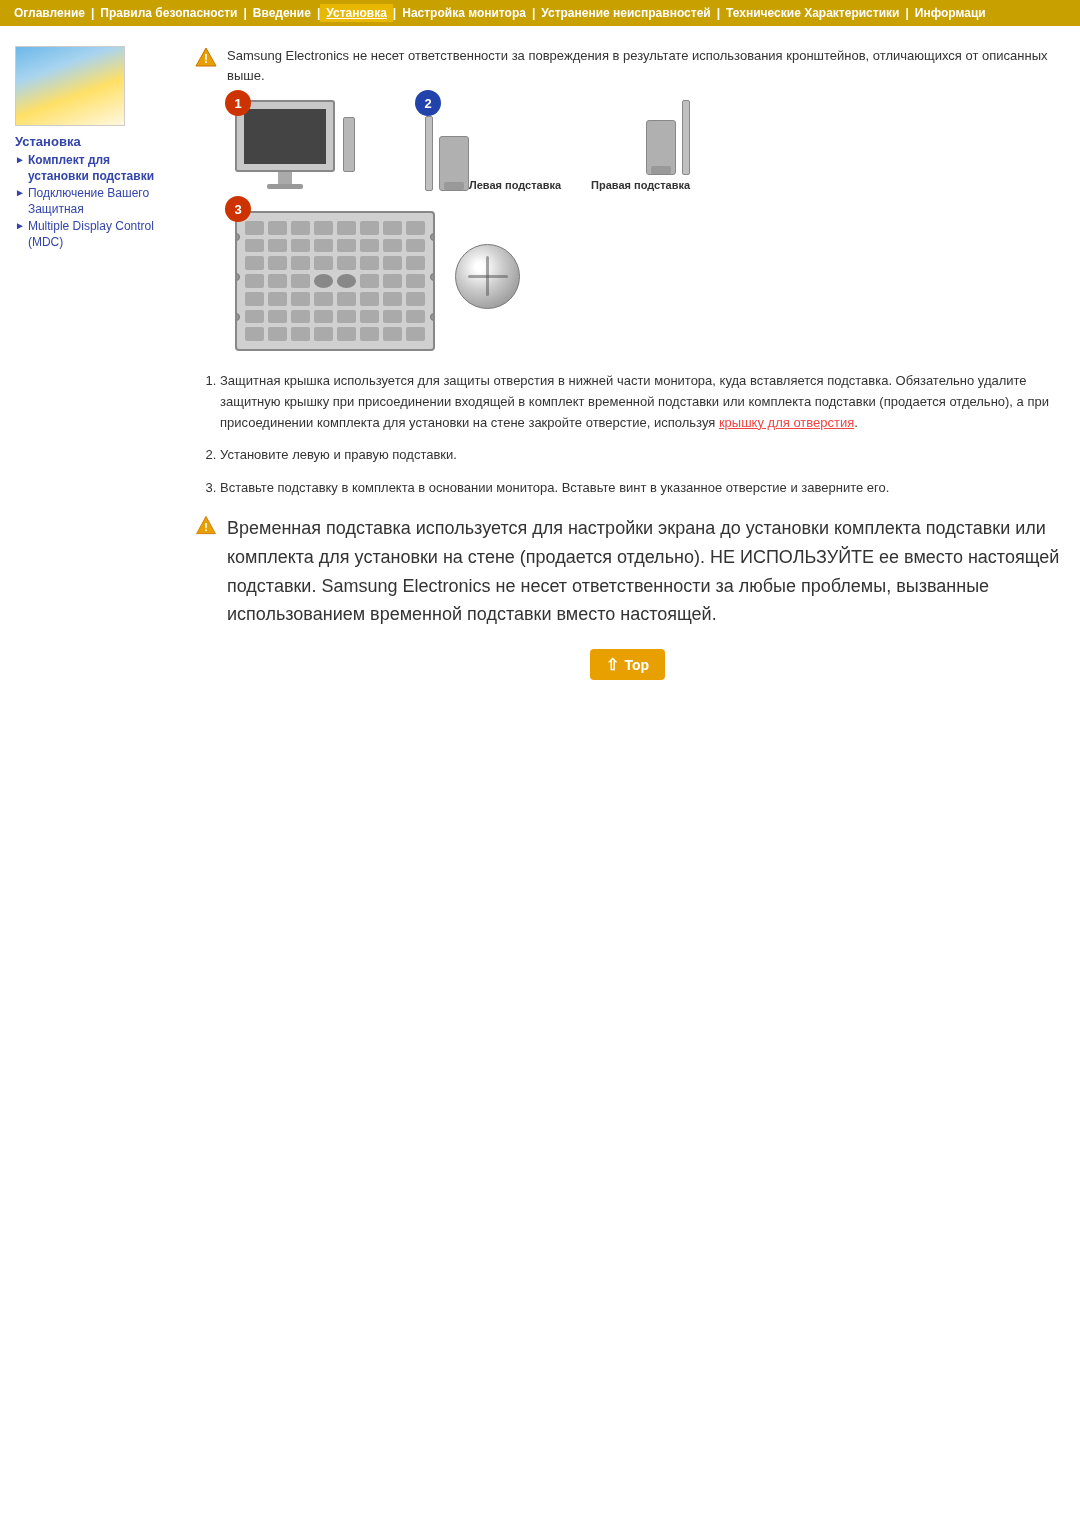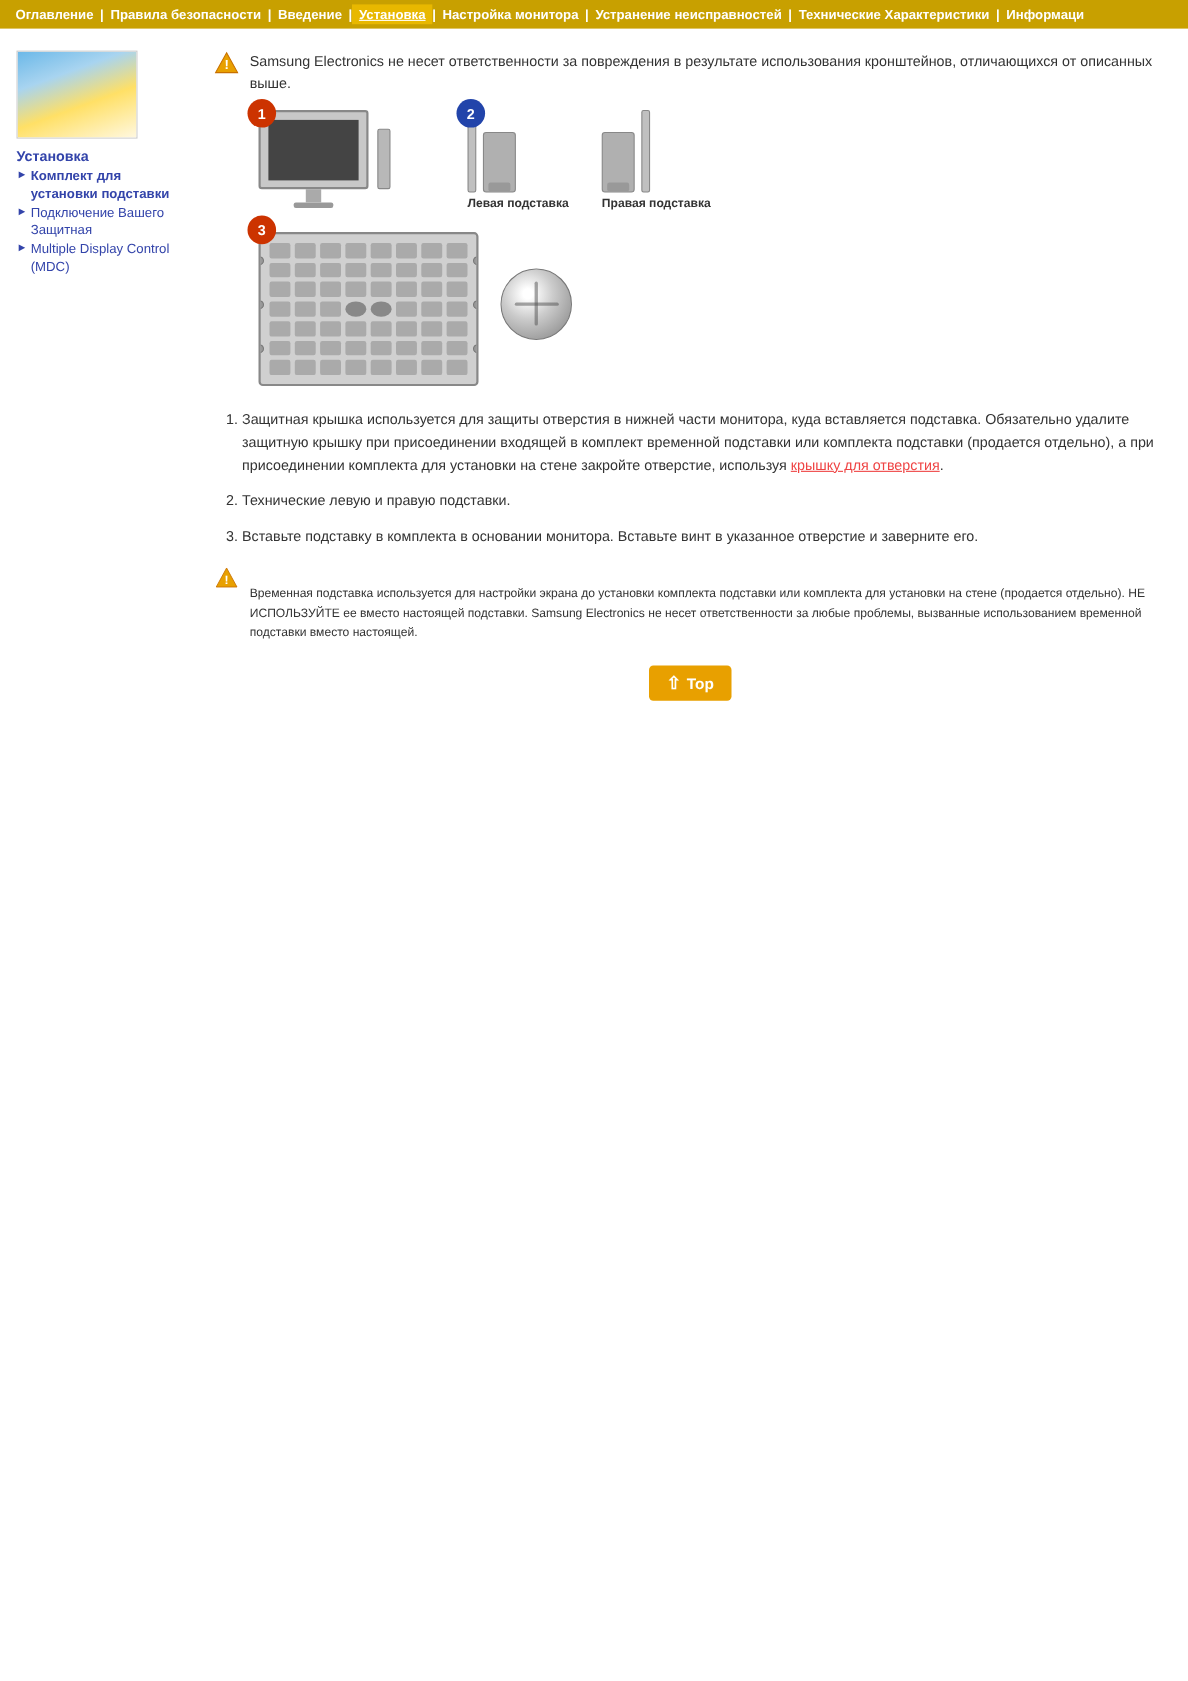--- a/index.html
+++ b/index.html
@@ -164,23 +164,22 @@
     }
 
     
     .bottom-warning {
       display: flex;
       align-items: flex-start;
       gap: 10px;
       margin: 10px 0;
     }
     .bottom-warning-text {
-      font-size: 11px;
+      font-size: 18px;
       line-height: 1.6;
-      margin-top: 18px;
     }
 
     
     .top-btn-container {
       text-align: center;
       margin-top: 20px;
     }
     .top-btn {
       display: inline-flex;
       align-items: center;
@@ -290,33 +289,33 @@
           <div style="display:flex;flex-direction:column;gap:4px;align-items:center;">
             <div style="width:12px;height:55px;background:#b8b8b8;border:1px solid #888;border-radius:2px;"></div>
           </div>
         </div>
       </div>
 
       <div style="position:relative; margin-left:30px;">
         <div class="badge badge-blue" style="position:absolute;top:-5px;left:-10px;z-index:2;">2</div>
         <div style="display:flex; gap:30px; align-items:flex-end; margin-top:5px;">
 
-          <div style="display:flex;flex-direction:column;align-items:flex-start;">
+          <div style="display:flex;align-items:flex-end;">
             <div style="display:flex;gap:6px;align-items:flex-end;">
 
               <div style="width:8px;height:75px;background:#c0c0c0;border:1px solid #888;border-radius:2px;"></div>
 
               <div style="width:30px;height:55px;background:#b0b0b0;border:1px solid #888;border-radius:3px;position:relative;">
                 <div style="position:absolute;bottom:0;left:50%;transform:translateX(-50%);width:20px;height:8px;background:#999;border-radius:2px;"></div>
               </div>
             </div>
             <div class="sub-label" style="font-size:11px;margin-top:4px;">Левая подставка</div>
           </div>
 
-          <div style="display:flex;flex-direction:column;align-items:flex-start;">
+          <div style="display:flex;flex-direction:column;align-items:flex-end;">
             <div style="display:flex;gap:6px;align-items:flex-end;">
 
               <div style="width:30px;height:55px;background:#b0b0b0;border:1px solid #888;border-radius:3px;position:relative;">
                 <div style="position:absolute;bottom:0;left:50%;transform:translateX(-50%);width:20px;height:8px;background:#999;border-radius:2px;"></div>
               </div>
 
               <div style="width:8px;height:75px;background:#c0c0c0;border:1px solid #888;border-radius:2px;"></div>
             </div>
             <div class="sub-label" style="font-size:11px;margin-top:4px;">Правая подставка</div>
           </div>
@@ -403,21 +402,21 @@
         <div style="position:absolute;width:40px;height:3px;background:rgba(80,80,80,0.5);border-radius:2px;"></div>
         <div style="position:absolute;width:3px;height:40px;background:rgba(80,80,80,0.5);border-radius:2px;"></div>
       </div>
     </div>
 
     <ol class="numbered-list">
       <li>
         <span>Защитная крышка используется для защиты отверстия в нижней части монитора, куда вставляется подставка. Обязательно удалите защитную крышку при присоединении входящей в комплект временной подставки или комплекта подставки (продается отдельно), а при присоединении комплекта для установки на стене закройте отверстие, используя</span>
         <a href="#">крышку для отверстия</a><span>.</span>
       </li>
-      <li>Технические левую и правую подставки.</li>
+      <li>Установите левую и правую подставки.</li>
       <li>Вставьте подставку в комплекта в основании монитора.
 Вставьте винт в указанное отверстие и заверните его.</li>
     </ol>
 
     <div class="bottom-warning">
       <div class="icon-warning">
         <svg width="28" height="28" viewBox="0 0 28 28">
           <polygon points="14,3 26,25 2,25" fill="#e8a000" stroke="#c87000" stroke-width="1"></polygon>
           <text x="14" y="22" text-anchor="middle" font-size="14" font-weight="bold" fill="#fff">!</text>
         </svg>

